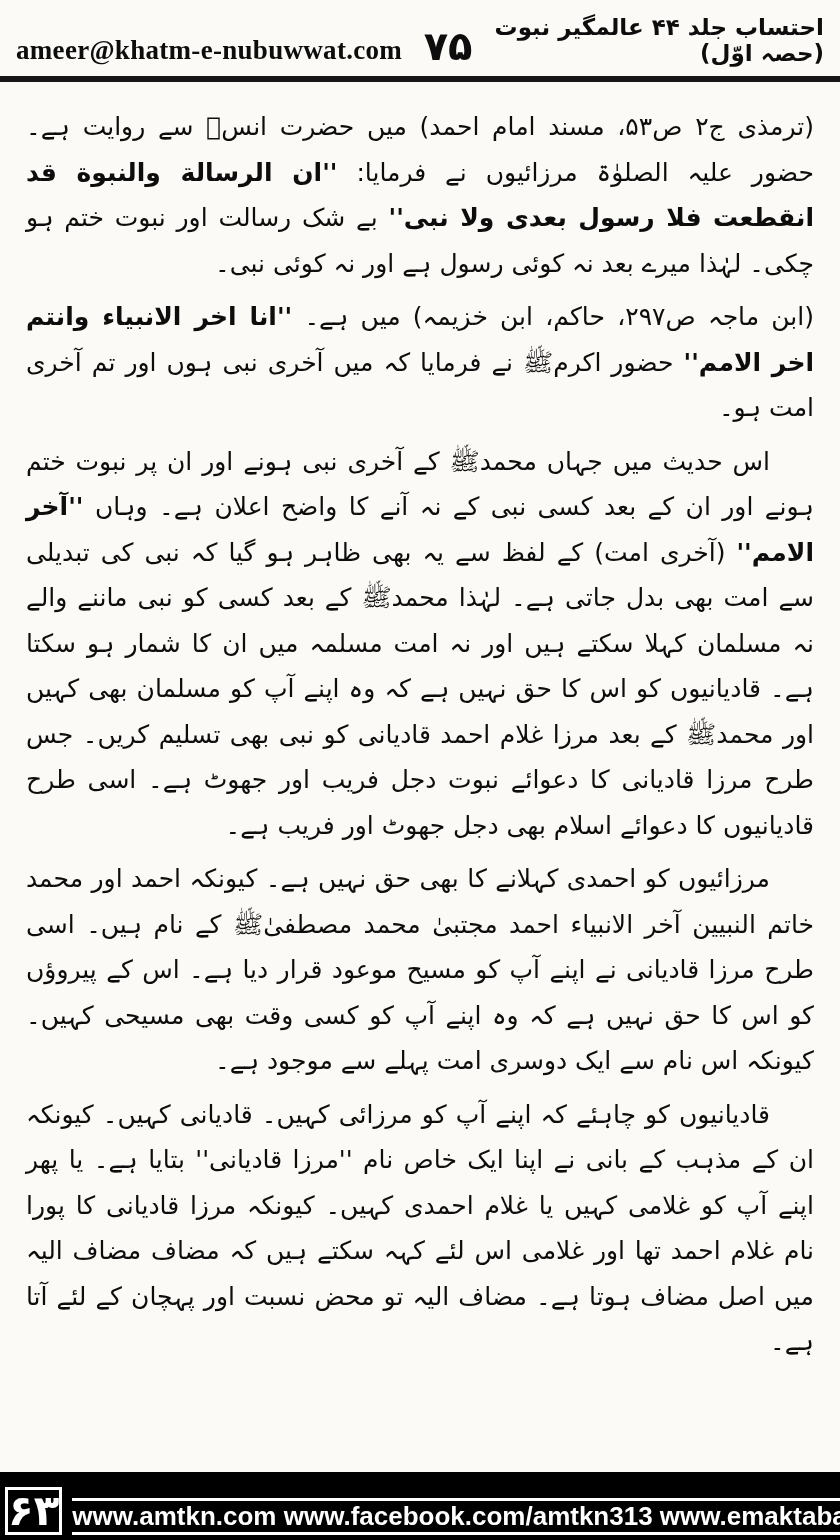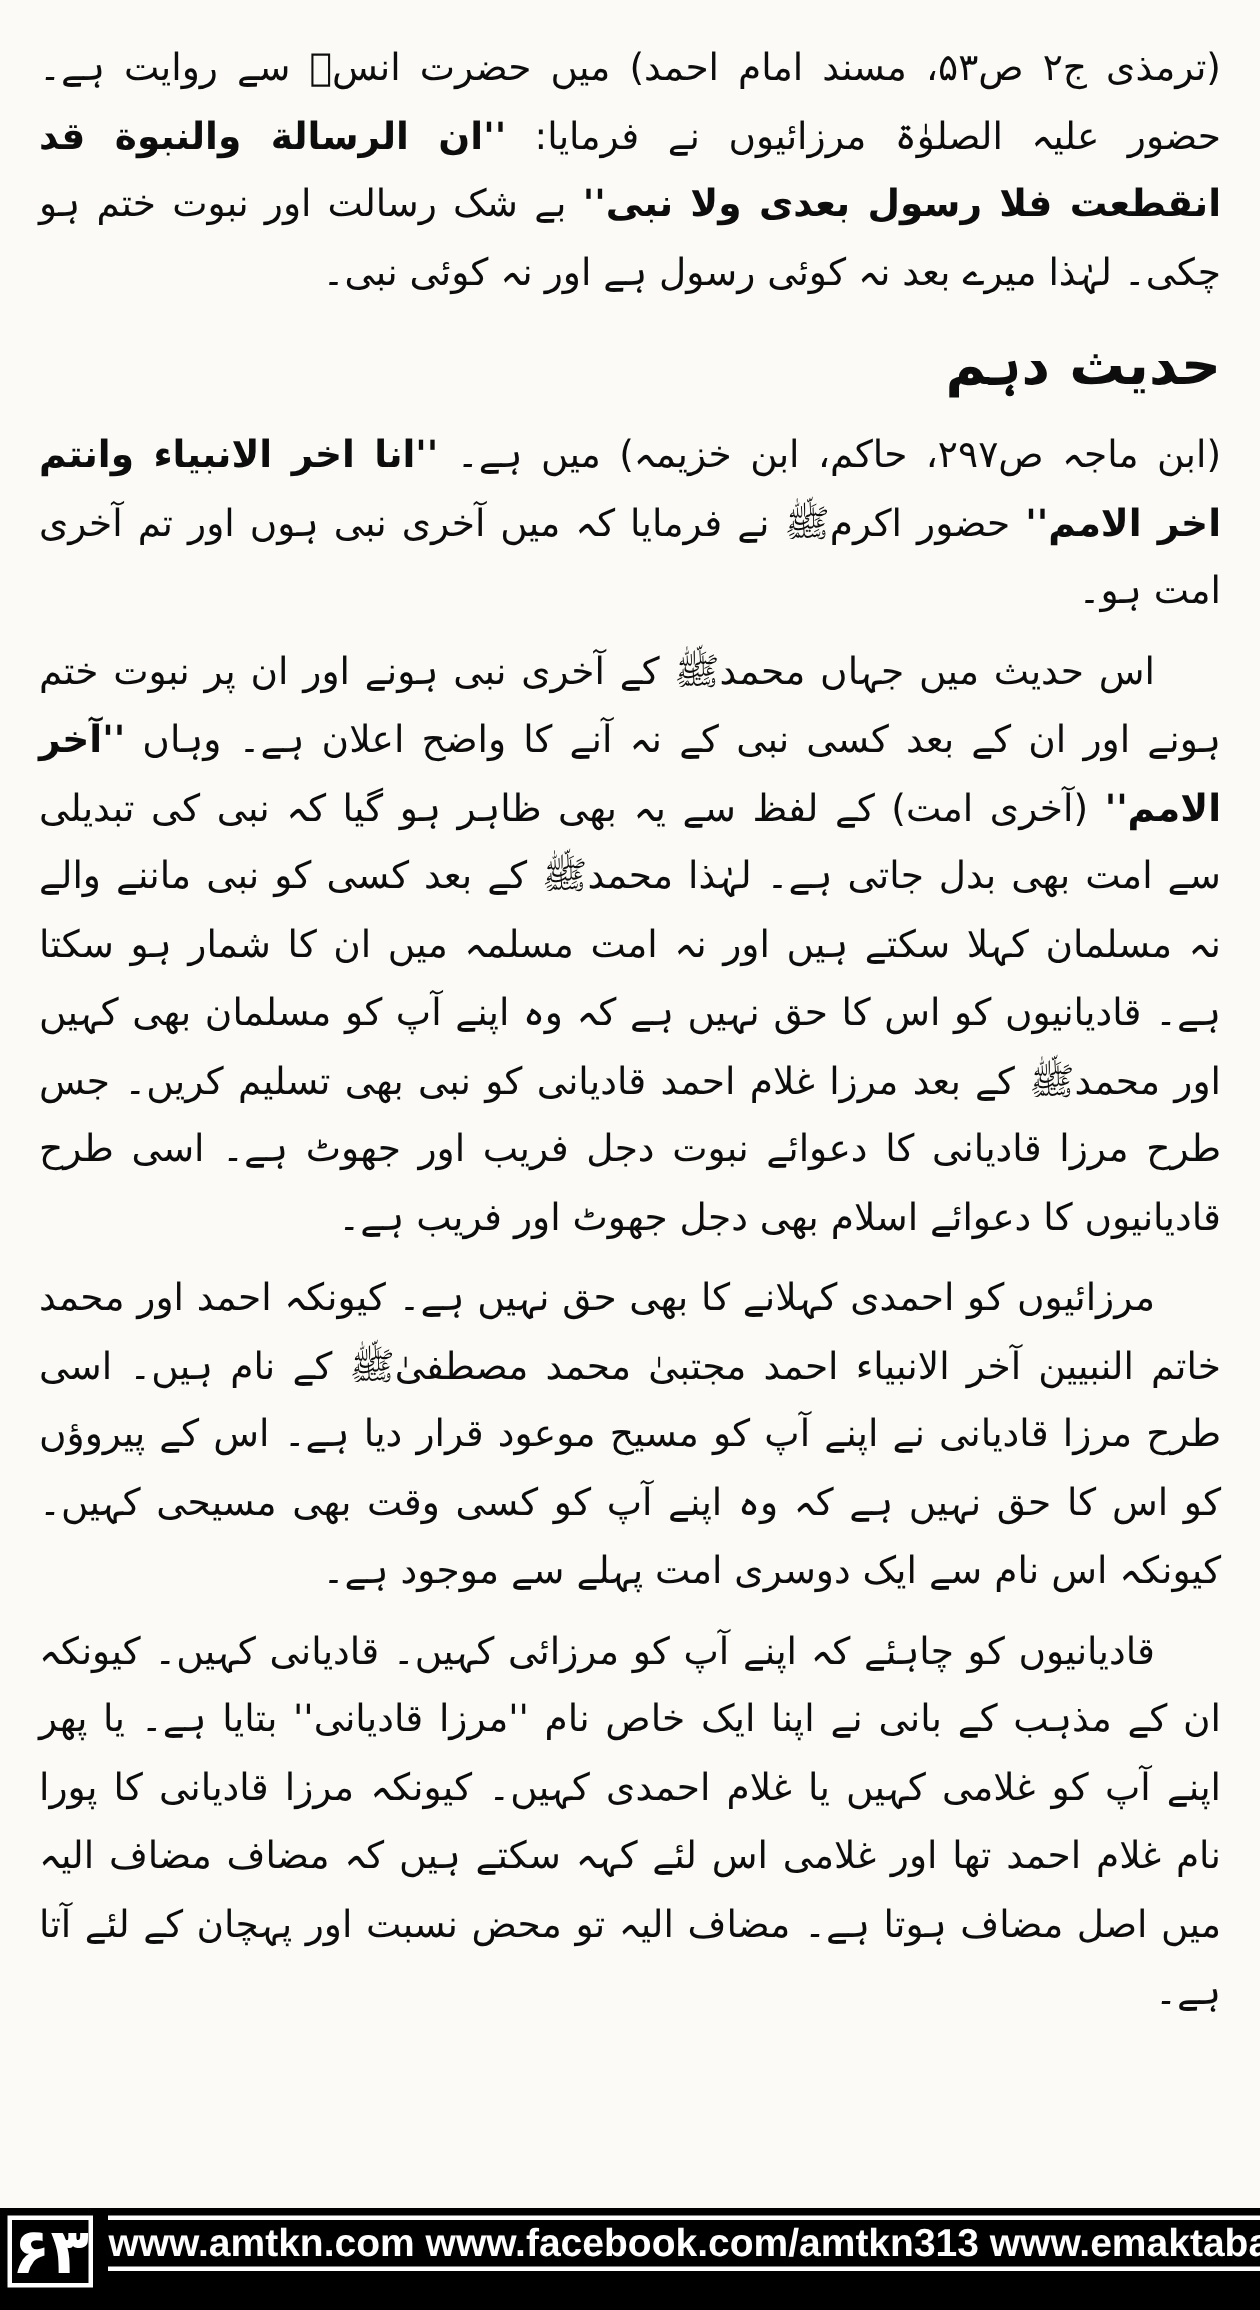--- a/index.html
+++ b/index.html
@@ -61,21 +61,21 @@
   }
   .quote { font-weight: 700; }
 
   
   .footer {
     position: absolute;
     left: 0; right: 0; bottom: 0;
     height: 68px;
     background: #000;
     display: flex;
-    align-items: flex-start;
+    align-items: flex-end;
     padding: 5px;
   }
   .footer-num-box {
     width: 96px;
     border: 3px solid #fff;
     display: flex;
     align-items: center;
     justify-content: center;
     color: #fff;
     font-size: 42px;
@@ -99,32 +99,36 @@
     font-weight: 700;
     font-size: 26px;
     white-space: nowrap;
   }
 </style>
 </head>
 <body>
 
 <div class="page">
 
+  <header class="header" dir="ltr">
+    <span class="header-email">ameer@khatm-e-nubuwwat.com</span>
+    <span class="header-page-num">۷۵</span>
+    <span class="header-title">احتساب جلد ۴۴ عالمگیر نبوت (حصہ اوّل)</span>
+  </header>
 
   <main class="content" dir="rtl">
 
 
 
     <p>
       <span>(ترمذی ج۲ ص۵۳، مسند امام احمد) میں حضرت انسؓ سے روایت ہے۔ حضور علیہ الصلوٰۃ مرزائیوں نے فرمایا:</span>
       <span class="quote">''ان الرسالة والنبوة قد انقطعت فلا رسول بعدی ولا نبی''</span>
       <span>بے شک رسالت اور نبوت ختم ہو چکی۔ لہٰذا میرے بعد نہ کوئی رسول ہے اور نہ کوئی نبی۔</span>
     </p>
 
-    <h2 class="hadith-heading">حدیث دہم</h2>
 
     <p>
       <span>(ابن ماجہ ص۲۹۷، حاکم، ابن خزیمہ) میں ہے۔</span>
       <span class="quote">''انا اخر الانبیاء وانتم اخر الامم''</span>
       <span>حضور اکرمﷺ نے فرمایا کہ میں آخری نبی ہوں اور تم آخری امت ہو۔</span>
     </p>
 
     <p class="indent">
       <span>اس حدیث میں جہاں محمدﷺ کے آخری نبی ہونے اور ان پر نبوت ختم ہونے اور ان کے بعد کسی نبی کے نہ آنے کا واضح اعلان ہے۔ وہاں</span>
       <span class="quote">''آخر الامم''</span>

